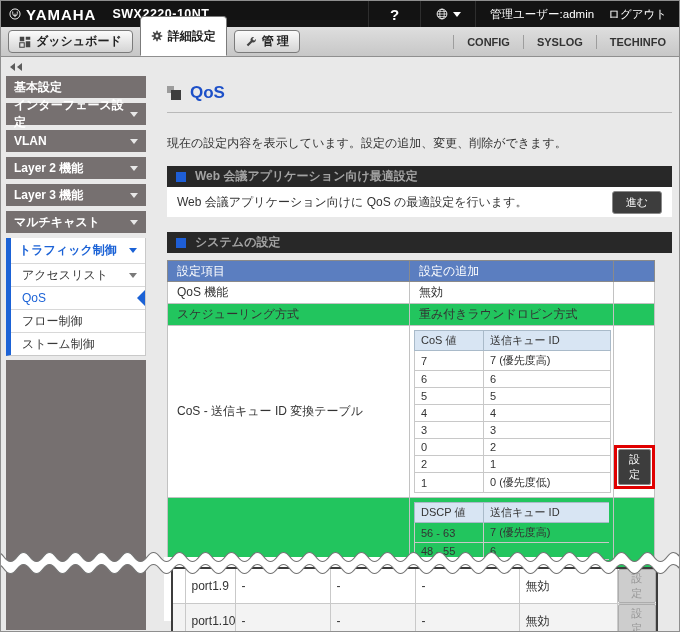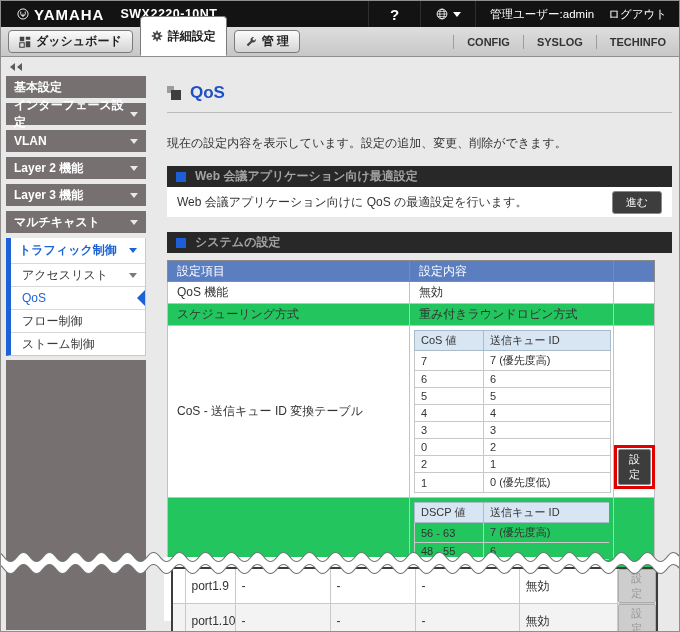--- a/index.html
+++ b/index.html
@@ -4,21 +4,21 @@
 <style>
   * { margin:0; padding:0; box-sizing:border-box; }
   html,body { background:#fff; }
   body { font-family:"Liberation Sans","DejaVu Sans",sans-serif; }
 
   .frame { position:relative; width:680px; height:632px; border:1px solid #8f8f8f;
            background:#e9e9e9; overflow:hidden; }
 
   
   .topbar { height:26px; background:#131313; display:flex; align-items:center; color:#fff; }
-  .logo-wrap { display:flex; align-items:center; gap:5px; padding-left:16px; }
+  .logo-wrap { display:flex; align-items:center; gap:5px; padding-left:8px; }
   .brand { font-size:15px; font-weight:bold; letter-spacing:1px; }
   .model { margin-left:16px; font-size:12.5px; font-weight:bold; letter-spacing:.5px; }
   .top-right { margin-left:auto; display:flex; align-items:center; height:100%; }
   .seg { display:flex; align-items:center; justify-content:center; height:100%; }
   .seg-help { width:52px; border-left:1px solid #2e2e2e; font-size:15px; font-weight:bold; cursor:pointer; }
   .seg-globe { width:56px; border-left:1px solid #2e2e2e; border-right:1px solid #2e2e2e; gap:5px; cursor:pointer; }
   .caret-down { width:0; height:0; border-left:4px solid transparent; border-right:4px solid transparent; border-top:5px solid #fff; }
   .user-label { font-size:11.5px; margin:0 14px 0 14px; }
   .logout { font-size:11.5px; margin-right:12px; cursor:pointer; }
 
@@ -262,21 +262,21 @@
 
       <table class="systable">
         <colgroup>
             <col style="width:242px">
             <col style="width:204px">
             <col style="width:41px">
           </colgroup>
         <tbody>
             <tr>
           <th>設定項目</th>
-          <th>設定内容</th>
+          <th>設定の追加</th>
           <th></th>
         </tr>
         <tr>
           <td>QoS 機能</td>
           <td>無効</td>
           <td></td>
         </tr>
         <tr class="alt">
           <td>スケジューリング方式</td>
           <td>重み付きラウンドロビン方式</td>

